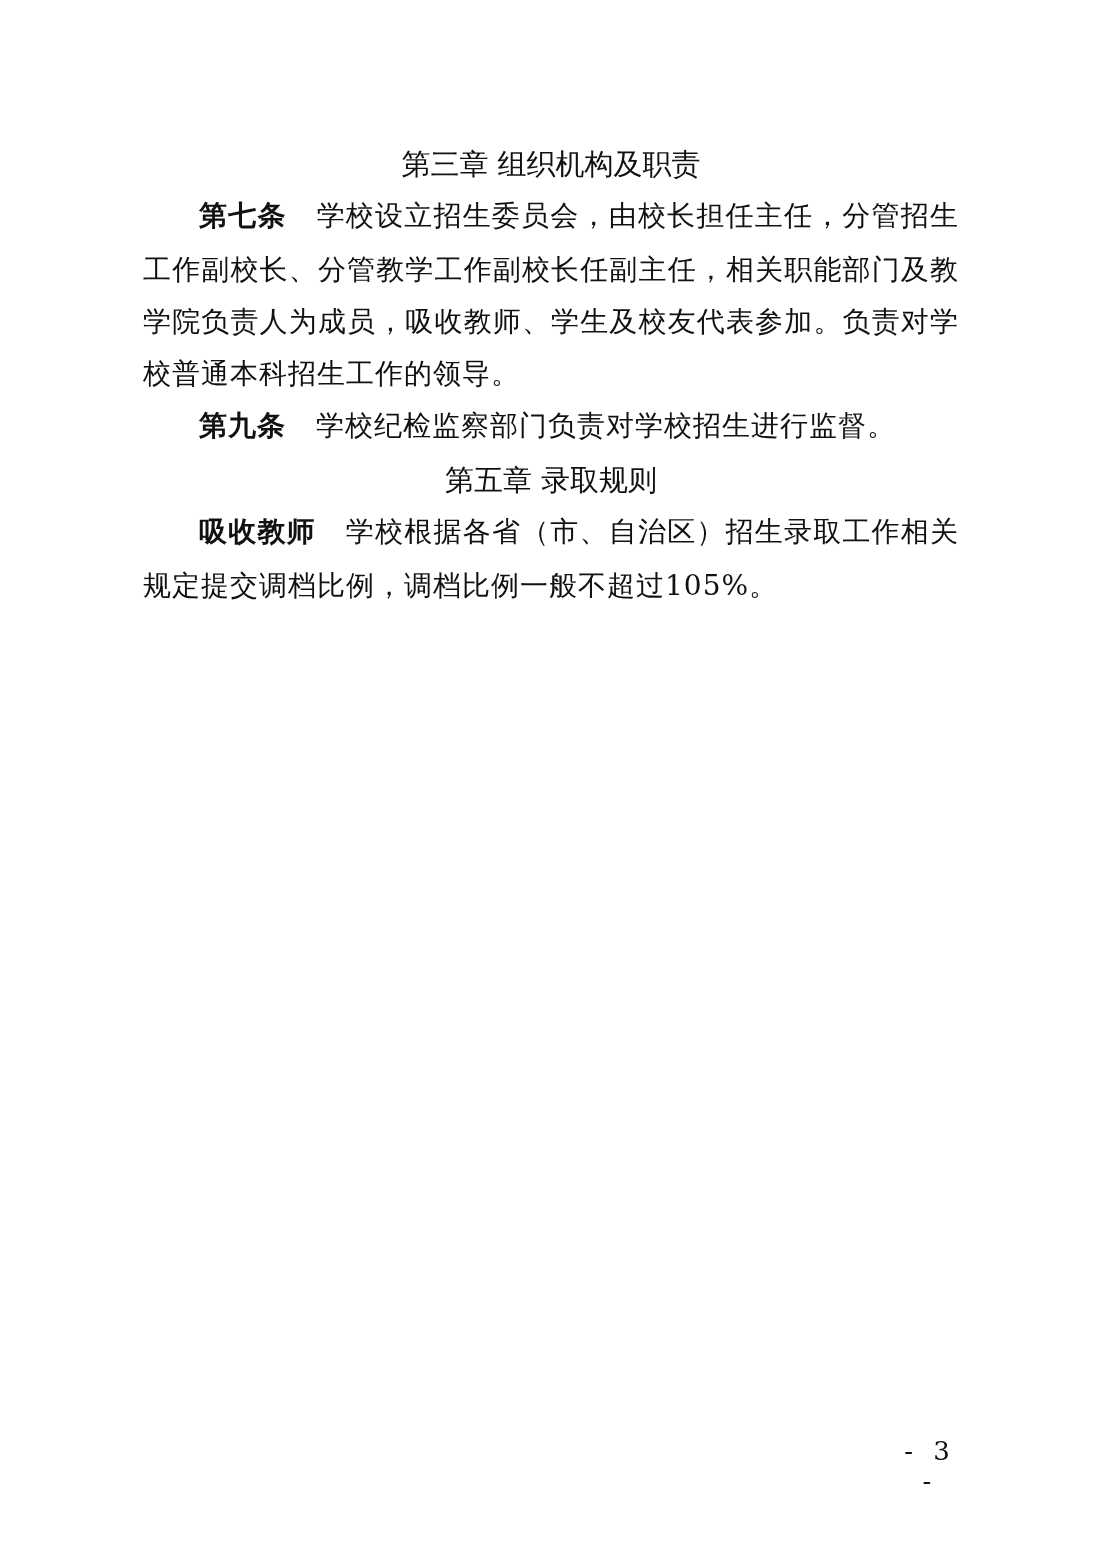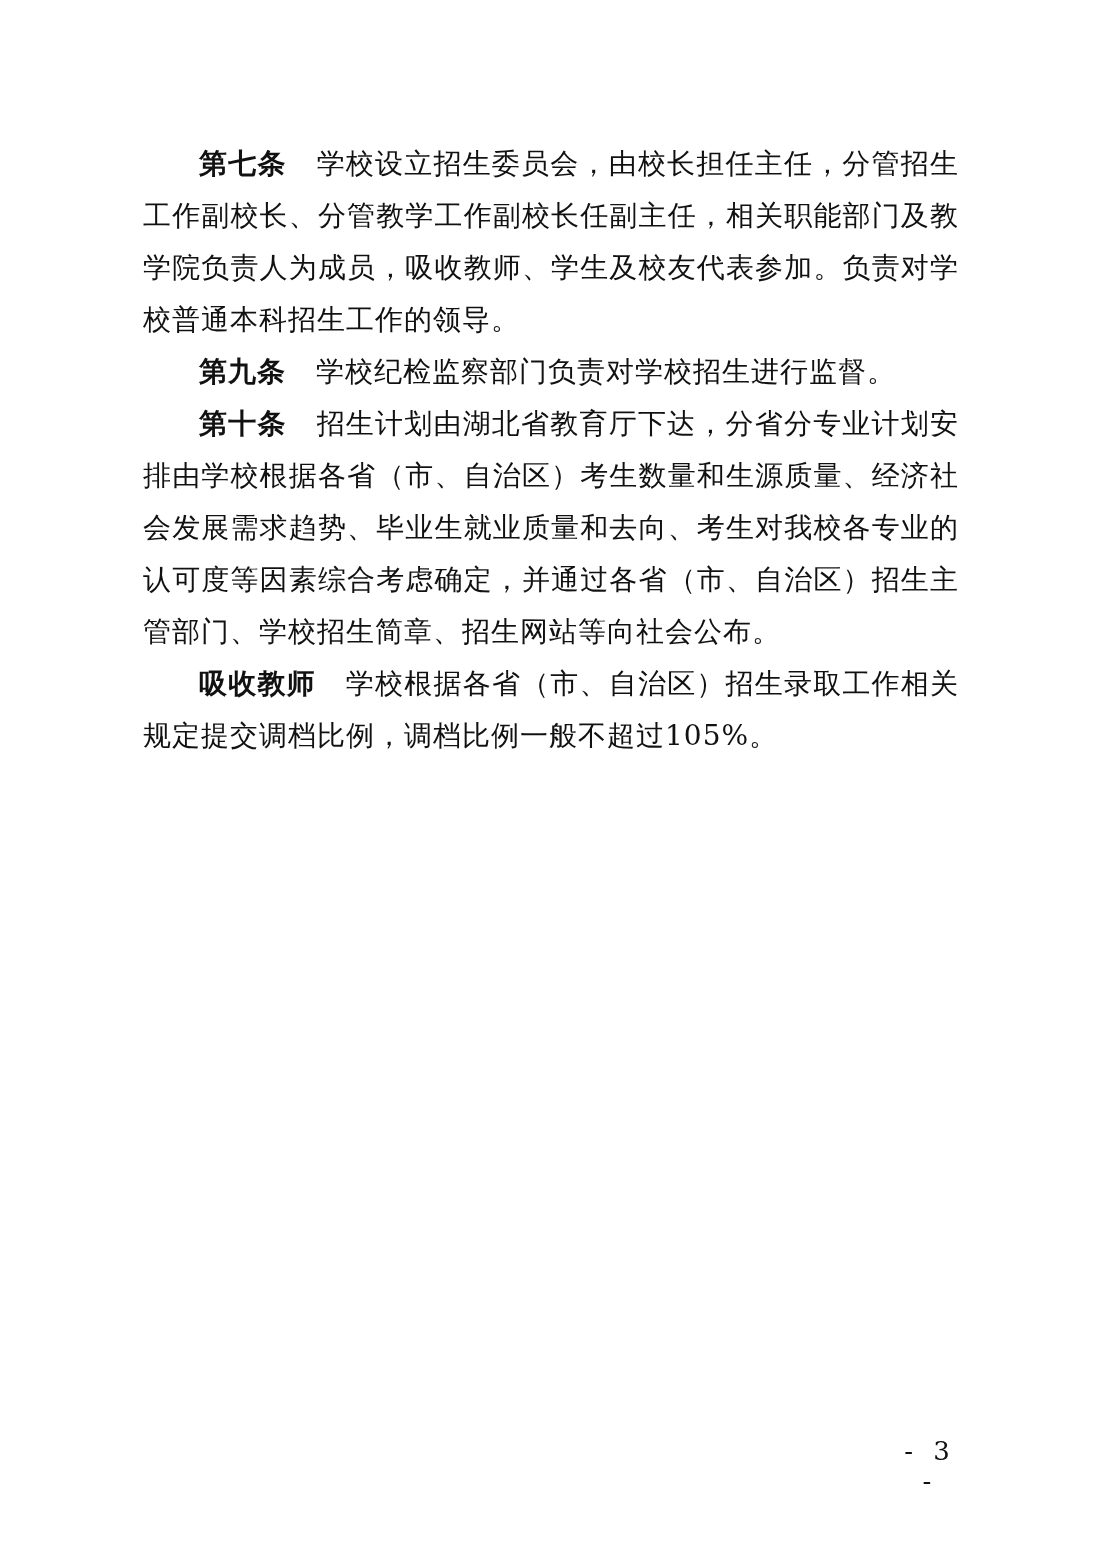--- a/index.html
+++ b/index.html
@@ -10,34 +10,35 @@
     font-size: 29px; text-align: center; height: 52px; line-height: 52px;
     letter-spacing: 0px; color: #111;
   }
   .para {
     font-family: "DejaVu Serif", "Liberation Serif", serif;
     font-size: 28px; line-height: 52px; text-indent: 2em;
     text-align: justify; text-align-last: left; margin: 0;
     letter-spacing: 1px; color: #111;
   }
   .art {
-    font-family: Liberation Sans, sans-serif;
+    font-family: Liberation Mono, monospace;
     font-weight: bold; margin-right: 30px; letter-spacing: 1px;
   }
   .page-number {
     position: absolute; left: 890px; top: 1436px; width: 80px;
     font-family: "DejaVu Serif", "Liberation Serif", serif;
     font-size: 26px; text-align: center; letter-spacing: 6px; color: #111;
   }
 </style>
 </head>
 <body>
 
 <div class="page">
+  <div class="chapter">第三章 组织机构及职责</div>
   <p class="para"><span class="art">第七条</span><span>学校设立招生委员会，由校长担任主任，分管招生工作副校长、分管教学工作副校长任副主任，相关职能部门及教学院负责人为成员，吸收教师、学生及校友代表参加。负责对学校普通本科招生工作的领导。</span></p>
   <p class="para"><span class="art">第九条</span><span>学校纪检监察部门负责对学校招生进行监督。</span></p>
 
-  <p class="para"><span class="art">第十条</span><span>招生计划由湖北省教育厅下达，分省分专业计划安排由学校根据各省（市、自治区）考生数量和生源质量、经济社会发展需求趋势、毕业生就业质量和去向、考生对我校各专业的认可度等因素综合考虑确定，并通过各省（市、自治区）招生主管部门、学校招生简章、招生网站等向社会公布。</span></p>
 
+  <div class="chapter">第五章 录取规则</div>
   <p class="para"><span class="art">吸收教师</span><span>学校根据各省（市、自治区）招生录取工作相关规定提交调档比例，调档比例一般不超过105%。</span></p>
 </div>
 
 <div class="page-number">- 3 -</div>
 
 </body></html>

